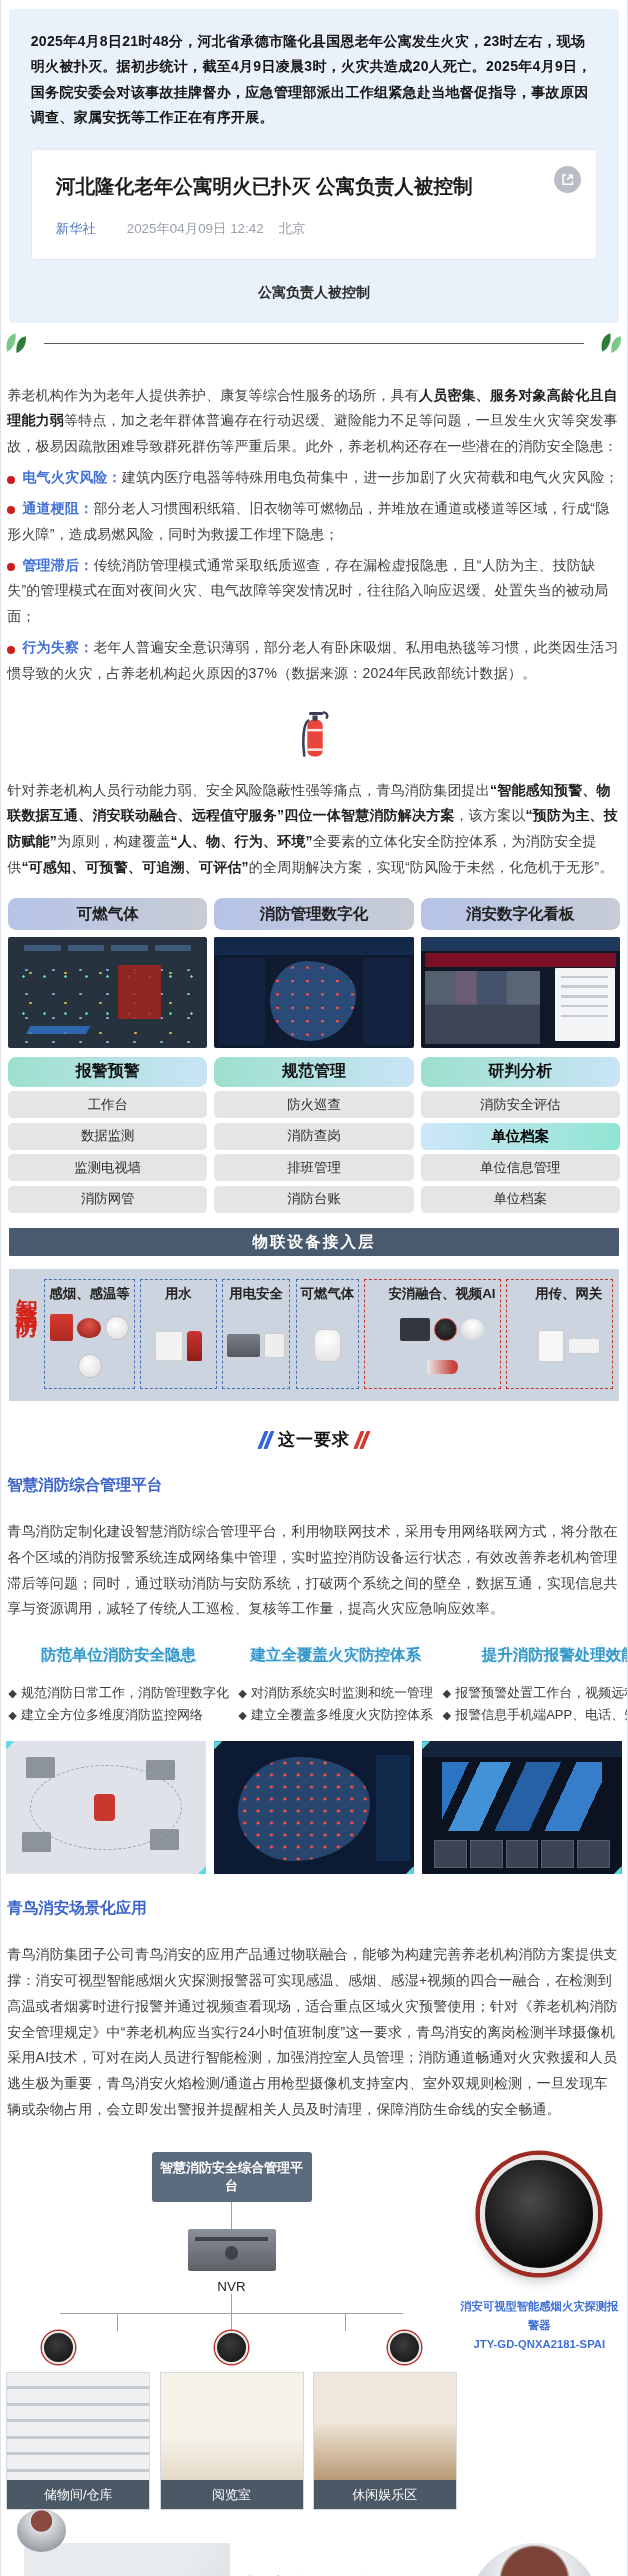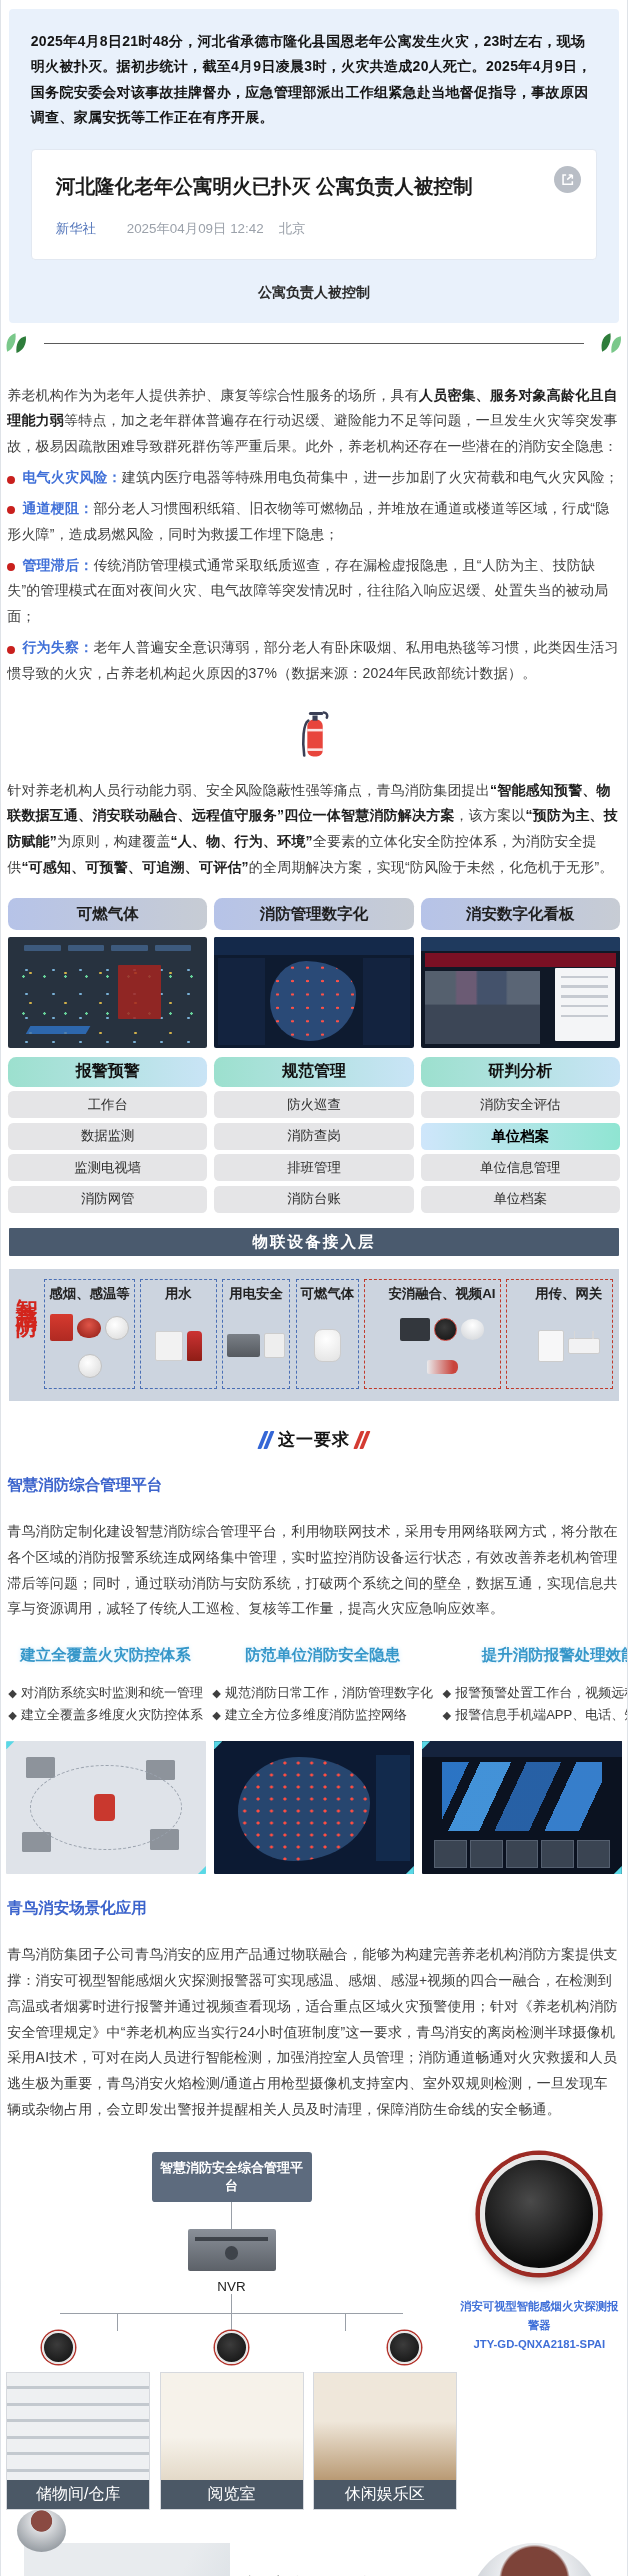--- a/index.html
+++ b/index.html
@@ -143,21 +143,21 @@
   .nvr-box:after { content:""; position:absolute; left:50%; top:17.5px; width:13.4px; height:13.4px; margin-left:-6.7px; border-radius:50%; background:#3e434a; }
   .nvr-lbl { font-size:13.4px; color:#222; }
   .branch { height:1px; background:#9aa0a8; margin:0 auto; }
   .stubs { display:flex; justify-content:space-between; width:76%; margin:0 auto; }
   .stubs .vline { height:17.5px; }
   .det-row { display:flex; justify-content:space-between; width:84%; margin:0 auto; }
   .det { width:33px; height:33px; border-radius:50%; background:radial-gradient(circle at 45% 40%,#3c3c3c,#0e0e0e); border:2.1px solid #e8e8e8; box-shadow:0 0 0 1.5px #b3342c; }
   .rooms { display:flex; gap:9.3px; margin-top:8.2px; }
   .room { flex:1; border:0.5px solid #d6d9de; }
   .room .ph { height:107px; }
-  .room .cap { height:29px; background:#4b5866; color:#fff; display:flex; align-items:center; justify-content:center; font-size:16px; }
+  .room .cap { height:29px; background:#4b5866; color:#fff; display:flex; align-items:center; justify-content:center; font-size:13px; }
   .ph-warehouse { background:repeating-linear-gradient(#eef0f2 0 13.4px,#c3c9cf 13.4px 16.5px); }
   .ph-reading { background:linear-gradient(#f6f2ea 60%,#e3d9c8); }
   .ph-dining { background:linear-gradient(#efe7da 45%,#b99a74); }
   .prod-col { width:165px; display:flex; flex-direction:column; align-items:center; }
   .detector-big { width:118px; height:118px; border-radius:50%; background:radial-gradient(circle at 42% 38%,#4a4a4a,#0c0c0c 70%); border:5.2px solid #e8e8e8; box-shadow:0 0 0 4.6px #9c2b24, 0 7.2px 11.3px rgba(0,0,0,.25); margin-top:3.1px; }
   .prod-cap { margin-top:24px; text-align:center; font-size:11.3px; font-weight:700; color:#3f6fd8; line-height:1.7; }
 
   
   .offpost { display:flex; padding:0 7.2px; margin-top:33px; align-items:flex-start; }
   .op-left { width:222px; position:relative; }
@@ -347,31 +347,31 @@
       <i></i>
       <i></i>
     </span>
 </div>
 
 <h2 class="h-blue">智慧消防综合管理平台</h2>
 <p class="txt sect">青鸟消防定制化建设智慧消防综合管理平台，利用物联网技术，采用专用网络联网方式，将分散在各个区域的消防报警系统连成网络集中管理，实时监控消防设备运行状态，有效改善养老机构管理滞后等问题；同时，通过联动消防与安防系统，打破两个系统之间的壁垒，数据互通，实现信息共享与资源调用，减轻了传统人工巡检、复核等工作量，提高火灾应急响应效率。</p>
 
 <div class="feat-row">
   <div class="feat">
+    <div class="ft">防范单位消防安全隐患</div>
+    <ul>
+      <li><span class="dia">◆</span><span>规范消防日常工作，消防管理数字化</span></li>
+      <li><span class="dia">◆</span><span>建立全方位多维度消防监控网络</span></li>
+    </ul>
+  </div>
+  <div class="feat">
     <div class="ft">建立全覆盖火灾防控体系</div>
     <ul>
       <li><span class="dia">◆</span><span>对消防系统实时监测和统一管理</span></li>
       <li><span class="dia">◆</span><span>建立全覆盖多维度火灾防控体系</span></li>
-    </ul>
-  </div>
-  <div class="feat">
-    <div class="ft">防范单位消防安全隐患</div>
-    <ul>
-      <li><span class="dia">◆</span><span>规范消防日常工作，消防管理数字化</span></li>
-      <li><span class="dia">◆</span><span>建立全方位多维度消防监控网络</span></li>
     </ul>
   </div>
   <div class="feat">
     <div class="ft">提升消防报警处理效能</div>
     <ul>
       <li><span class="dia">◆</span><span>报警预警处置工作台，视频远程复核</span></li>
       <li><span class="dia">◆</span><span>报警信息手机端APP、电话、短信推送</span></li>
     </ul>
   </div>
 </div>

